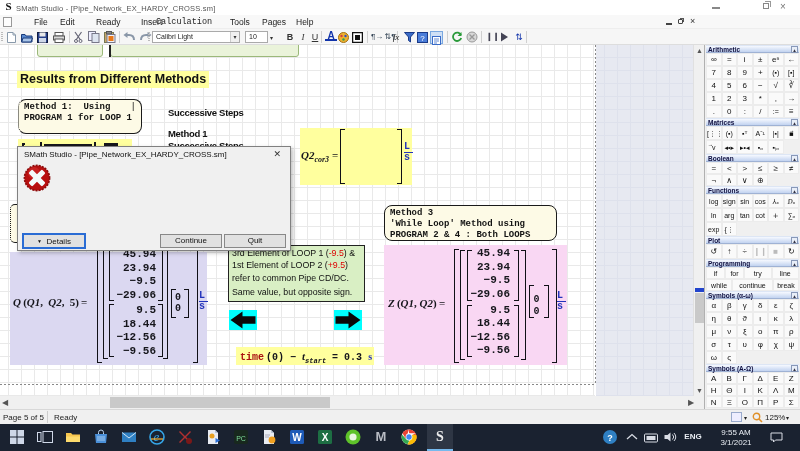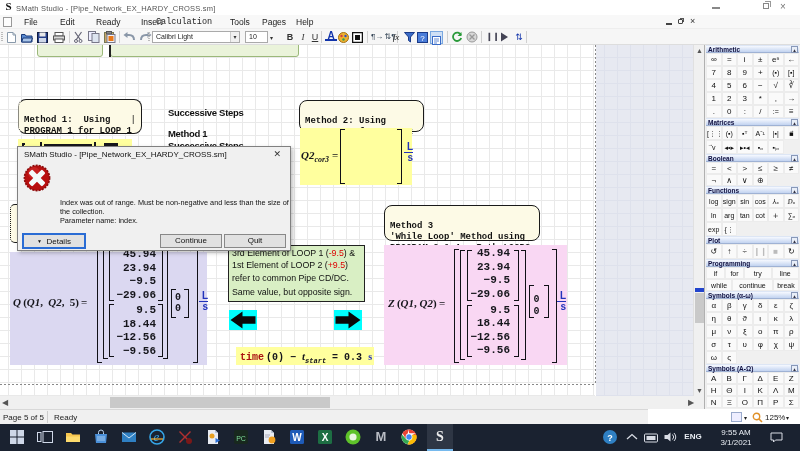--- a/index.html
+++ b/index.html
@@ -30,45 +30,45 @@
 #page { position:absolute; left:0; top:0; width:595px; height:351px;
   background-image:linear-gradient(#e9e9e9 1px, transparent 1px),linear-gradient(90deg,#e9e9e9 1px,transparent 1px);
   background-size:13px 13px; background-position:8px 12px; background-color:#fff; }
 #offpage { position:absolute; left:596px; top:0; width:97px; height:351px; background-color:#e7e9f1;
   background-image:linear-gradient(#dee1ec 1px, transparent 1px),linear-gradient(90deg,#dee1ec 1px,transparent 1px);
   background-size:13px 13px; background-position:8px 12px; }
 .dashv { position:absolute; left:595px; top:0; width:1px; height:340px; background-image:linear-gradient(#888 2px, transparent 2px); background-size:1px 4px; }
 .dashh { position:absolute; left:0; top:339px; width:596px; height:1px; background-image:linear-gradient(90deg,#888 2px, transparent 2px); background-size:4px 1px; }
 
 
-.mbox { position:absolute; background:#fdfae6; border:1.5px solid #1a1a1a; border-radius:8px; font-family:"Liberation Mono",monospace; font-weight:bold; font-size:9px; line-height:11px; color:#111; padding:15px 5px; white-space:pre; }
+.mbox { position:absolute; background:#fdfae6; border:1.5px solid #1a1a1a; border-radius:8px; font-family:"Liberation Mono",monospace; font-weight:bold; font-size:9px; line-height:11px; color:#111; padding:2px 5px; white-space:pre; }
 .ybox { position:absolute; background:#ffff9e; }
 .hl { background:#ffff9e; }
 
 
 .math { font-family:"Liberation Mono",monospace; font-weight:bold; color:#16161c; }
 .mvar { font-family:"Liberation Serif",serif; font-style:italic; font-weight:bold; }
 .mlabel { font-family:"Liberation Serif",serif; font-weight:bold; font-size:11px; color:#16161c; }
 .blue { color:#2233bb; }
-.unit { position:absolute; font-family:Liberation Sans, sans-serif; font-weight:bold; color:#2233bb; text-align:right; }
+.unit { position:absolute; font-family:Liberation Mono, monospace; font-weight:bold; color:#2233bb; text-align:left; }
 .unit .bar { display:block; border-top:1px solid #2233bb; }
 .bracket { position:absolute; border:1.5px solid #101016; }
 .brL { border-right:none; width:5px; }
 .brR { border-left:none; width:5px; }
 
 
 #dlg { position:absolute; left:17px; top:101px; width:274px; height:105px; background:#f0f0f0; border:1px solid #808080; box-shadow:2px 2px 4px rgba(0,0,0,0.25); z-index:50; }
 #dlg .dtitle { position:absolute; left:0; top:0; width:100%; height:14px; background:#f0f0f0; font-size:8px; color:#111; }
 #dlg .dbody { position:absolute; left:0; top:14px; width:100%; bottom:0; background:#f0f0f0; }
 .dbtn { position:absolute; height:14px; background:#e1e1e1; border:1px solid #888; font-size:8px; text-align:center; line-height:12px; color:#111; }
 
 
 #vscroll { position:absolute; left:693px; top:0px; width:11px; height:351px; background:#f0f0f0; border-left:1px solid #e0e0e0; }
 #hscroll { position:absolute; left:0; top:396px; width:704px; height:13px; background:#f0f0f0; }
-#statusbar { position:absolute; left:0; top:409px; width:648px; height:15px; background:#f0f0f0; border-top:1px solid #d8d8d8; font-size:8px; color:#222; }
+#statusbar { position:absolute; left:0; top:409px; width:800px; height:15px; background:#f0f0f0; border-top:1px solid #d8d8d8; font-size:8px; color:#222; }
 
 
 #panel { position:absolute; left:704px; top:45px; width:96px; height:364px; background:#f0f0f0; border-left:1px solid #b0b0b0; overflow:hidden; }
 .phead { position:relative; height:8px; background:linear-gradient(#f6f9ff,#c2d3f0); border-top:1px solid #dde6f5; border-bottom:1px solid #9fb2d4; font-size:6.5px; font-weight:bold; color:#101040; line-height:8px; padding-left:2px; margin:0 1px; }
 .phead .pcol { position:absolute; right:1px; top:0px; width:7px; height:7px; border:1px solid #8898b8; background:#e8eef8; font-size:5px; line-height:6px; text-align:center; color:#334; }
 .prow { display:flex; margin:0 1px; }
 .pbtn { flex:1; height:13px; background:#fafafa; border:1px solid #ececec; font-size:8px; text-align:center; line-height:12px; color:#111; overflow:hidden; white-space:nowrap; }
 .pbtn.wide { font-size:7px; }
 .r12 .pbtn { height:12px; line-height:11px; }
 .r14 .pbtn { height:14px; line-height:13px; }
@@ -86,21 +86,21 @@
   <div class="slogo">S</div>
   <div class="ttext">SMath Studio - [Pipe_Network_EX_HARDY_CROSS.sm]</div>
   <div class="abs" style="left:712px; top:7px; width:8px; height:1.5px; background:#888;"></div>
   <div class="abs" style="left:763px; top:3px; width:6px; height:6px; border:1.2px solid #888;"></div>
   <div class="abs" style="left:765px; top:1px; width:6px; height:6px; border:1.2px solid #999; border-left:none; border-bottom:none;"></div>
   <div class="wbtn" style="left:780px; top:1px; color:#777; font-size:10px;">×</div>
 </div>
 
 <div id="menubar">
   <div class="docicon"></div>
-  <span class="m" style="left:12px;padding-left:12px;">File</span>
+  <span class="m" style="left:22px;padding-left:12px;">File</span>
   <span class="m" style="left:60px;">Edit</span>
   <span class="m" style="left:96px;">Ready</span>
   <span class="m" style="left:133px;margin-left:8px;">Insert</span>
   <span class="m" style="left:156px;font-family:Liberation Mono, monospace;">Calculation</span>
   <span class="m" style="left:230px;">Tools</span>
   <span class="m" style="left:262px;">Pages</span>
   <span class="m" style="left:296px;">Help</span>
   <div style="position:absolute; left:666px; top:8px; width:6px; height:1.5px; background:#444;"></div>
   <div style="position:absolute; left:678px; top:4px; width:5px; height:5px; border:1.2px solid #444; border-radius:1px;"></div>
   <div style="position:absolute; left:680px; top:2.5px; width:4px; height:4px; border:1px solid #555; border-left:none; border-bottom:none;"></div>
@@ -208,47 +208,46 @@
 <div id="main">
   <div id="page"></div>
   <div id="offpage"></div>
   <div class="dashv"></div>
   <div class="dashh"></div>
 
   <div class="abs" style="left:37px; top:-3px; width:66px; height:15px; background:#eaf3da; border:1px solid #9bb87a; border-radius:3px;"></div>
   <div class="abs" style="left:110px; top:-3px; width:189px; height:15px; background:#eaf3da; border:1px solid #9bb87a; border-radius:3px;"></div>
   <div class="abs" style="left:109px; top:0px; width:2px; height:12px; background:#222;"></div>
 
+  <div class="abs hl" style="left:17px; top:26px; height:17px; font-size:12.5px; font-weight:bold; color:#111; line-height:17px; padding:0 3px; white-space:nowrap;">Results from Different Methods</div>
 
   <div class="mbox" style="left:18px; top:54px; width:124px; height:35px; border-left-style:dotted;">Method 1:  Using<span style="float:right; font-weight:normal;">|</span>
 PROGRAM 1 for LOOP 1</div>
 
   <div class="abs" style="left:168px; top:62px; font-size:9.5px; font-weight:bold; color:#111; letter-spacing:-0.3px;">Successive Steps</div>
   <div class="abs" style="left:168px; top:83px; font-size:9.5px; font-weight:bold; color:#111; letter-spacing:-0.3px;">Method 1</div>
   <div class="abs" style="left:168px; top:95px; font-size:9.5px; font-weight:bold; color:#111; letter-spacing:-0.3px;">Successive Steps</div>
 
   <div class="abs" style="left:18px; top:94px; width:114px; height:57px; background:#ffff9e;"></div>
   <div class="abs" style="left:22px; top:98px; width:3px; height:4px; border-top:2px solid #16161c; border-left:2px solid #16161c;"></div>
   <div class="abs" style="left:40px; top:97px; width:2px; height:5px; background:#16161c;"></div>
   <div class="abs" style="left:44px; top:99px; width:48px; height:3px; background:#16161c;"></div>
   <div class="abs" style="left:94px; top:97px; width:2px; height:5px; background:#16161c;"></div>
   <div class="abs" style="left:104px; top:98px; width:14px; height:3px; background:#16161c;"></div>
 
   <div class="abs" style="left:10px; top:159px; width:24px; height:39px; background:#fdfae6; border:1.5px solid #1a1a1a; border-radius:5px; border-left-style:dotted;"></div>
 
-  <div class="mbox" style="left:299px; top:55px; width:125px; height:24px;">Method 2: Using
-PROGRAM 1 for LOOP 2</div>
 
   <div class="ybox" style="left:300px; top:83px; width:112px; height:57px;"></div>
   <div class="abs mlabel" style="left:301px; top:104px;"><i>Q2</i><sub style="font-size:8px;"><i>cor3</i></sub> =</div>
   <div class="bracket brL" style="left:340px; top:84px; height:55px;"></div>
   <div class="bracket brR" style="left:397px; top:84px; height:55px;"></div>
   <div class="unit" style="left:404px; top:97px; width:9px; font-size:10px; line-height:10px;">L<span class="bar"></span>s</div>
 
-  <div class="mbox" style="left:384px; top:160px; width:156px; height:36px;">Method 3
+  <div class="mbox" style="left:384px; top:160px; width:173px; height:36px;">Method 3
 'While Loop' Method using
 PROGRAM 2 &amp; 4 : Both LOOPS</div>
 
   <div class="abs" style="left:10px; top:207px; width:197px; height:113px; background:#dbd8f1;"></div>
   <div class="abs mlabel" style="left:13px; top:251px; word-spacing:2.5px;"><i>Q</i> (<i>Q1</i>, <i>Q2</i>, 5) =</div>
   <div class="bracket brL" style="left:97px; top:203px; height:115px;"></div>
   <div class="bracket brR" style="left:193px; top:203px; height:115px;"></div>
   <div class="bracket brL" style="left:103px; top:204px; height:110px;"></div>
   <div class="bracket brR" style="left:163px; top:204px; height:110px;"></div>
   <div class="bracket brL" style="left:109px; top:204px; height:52px;"></div>
@@ -301,21 +300,20 @@
     <div class="dbody">
       <svg style="position:absolute; left:5px; top:3px;" width="28" height="28" viewBox="0 0 28 28">
         <circle cx="14" cy="14" r="12.6" fill="#b81010"></circle>
         <circle cx="14" cy="14" r="12.6" fill="none" stroke="#8a0c0c" stroke-width="1.6" stroke-dasharray="2 1.2"></circle>
         <circle cx="11" cy="9" r="6" fill="#d43030" opacity="0.55"></circle>
         <g transform="rotate(45 14 14)" fill="#f4fbfb">
             <rect x="4.5" y="11.4" width="19" height="5.2" rx="1.2"></rect>
             <rect x="11.4" y="4.5" width="5.2" height="19" rx="1.2"></rect>
           </g>
       </svg>
-      <div style="position:absolute; left:42px; top:37px; width:232px; font-size:7.3px; line-height:9px; color:#111;">Index was out of range. Must be non-negative and less than the size of the collection.<br>Parameter name: index.</div>
       <div class="dbtn" style="left:5px; top:73px; width:62px; border:1px solid #2a6cd4; outline:1px solid #2a6cd4;"><span style="font-size:5px; vertical-align:1px;">▼</span>&nbsp; Details</div>
       <div class="dbtn" style="left:142px; top:73px; width:62px;">Continue</div>
       <div class="dbtn" style="left:206px; top:73px; width:62px;">Quit</div>
     </div>
   </div>
 
   <div id="vscroll">
     <div class="abs" style="left:0; top:0; width:11px; height:11px; font-size:7px; text-align:center; line-height:11px; color:#555;">▲</div>
     <div class="abs" style="left:0; top:340px; width:11px; height:11px; font-size:7px; text-align:center; line-height:11px; color:#555;">▼</div>
     <div class="abs" style="left:1px; top:243px; width:9px; height:4px; background:#2244cc;"></div>

